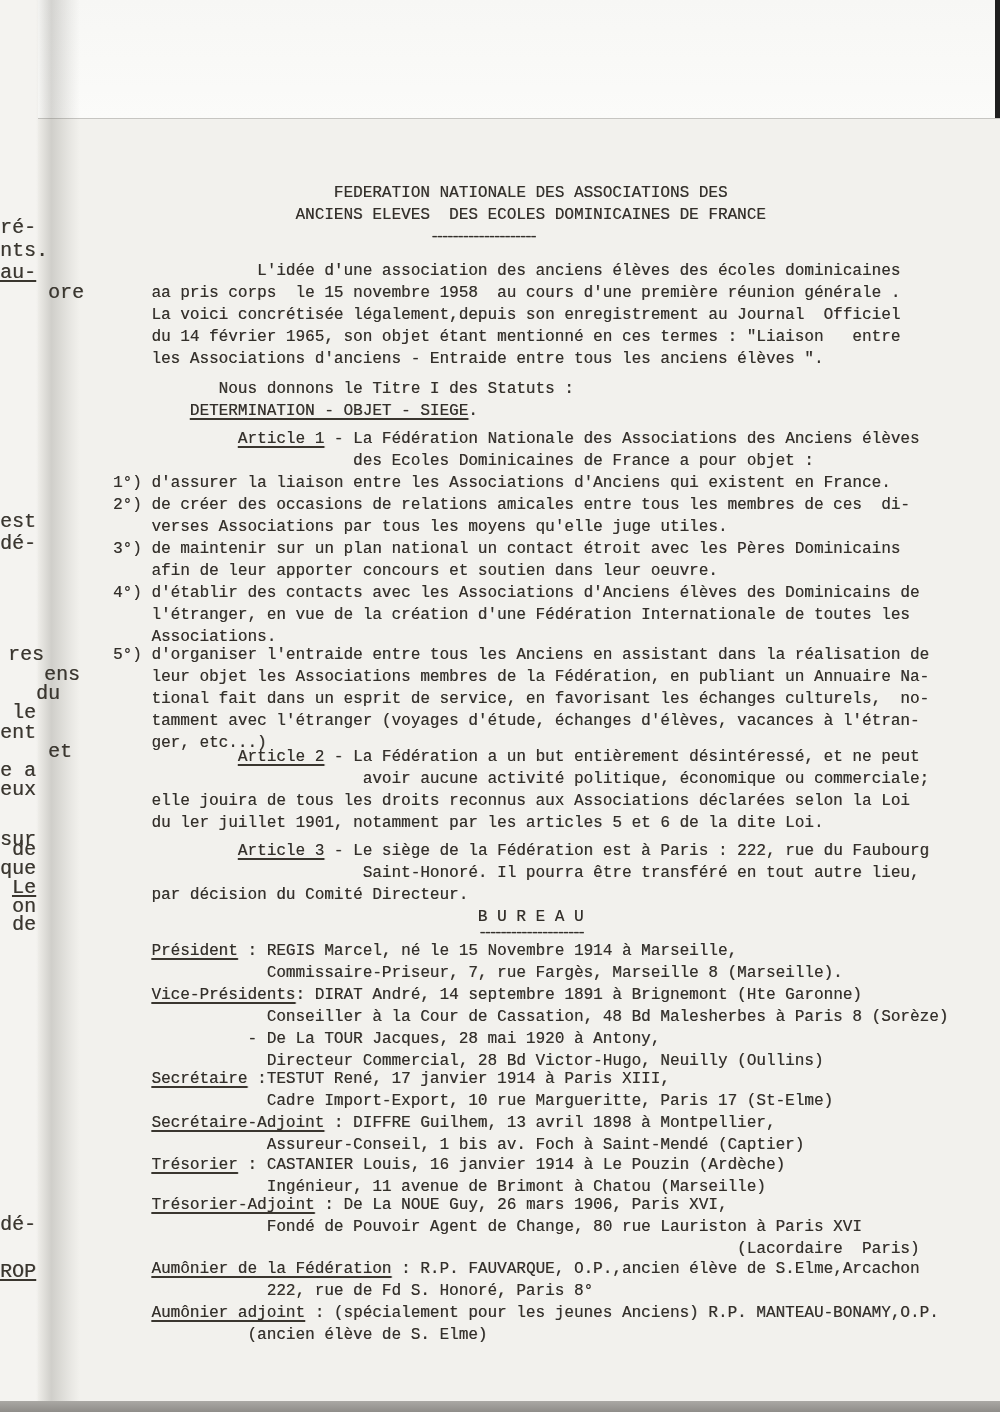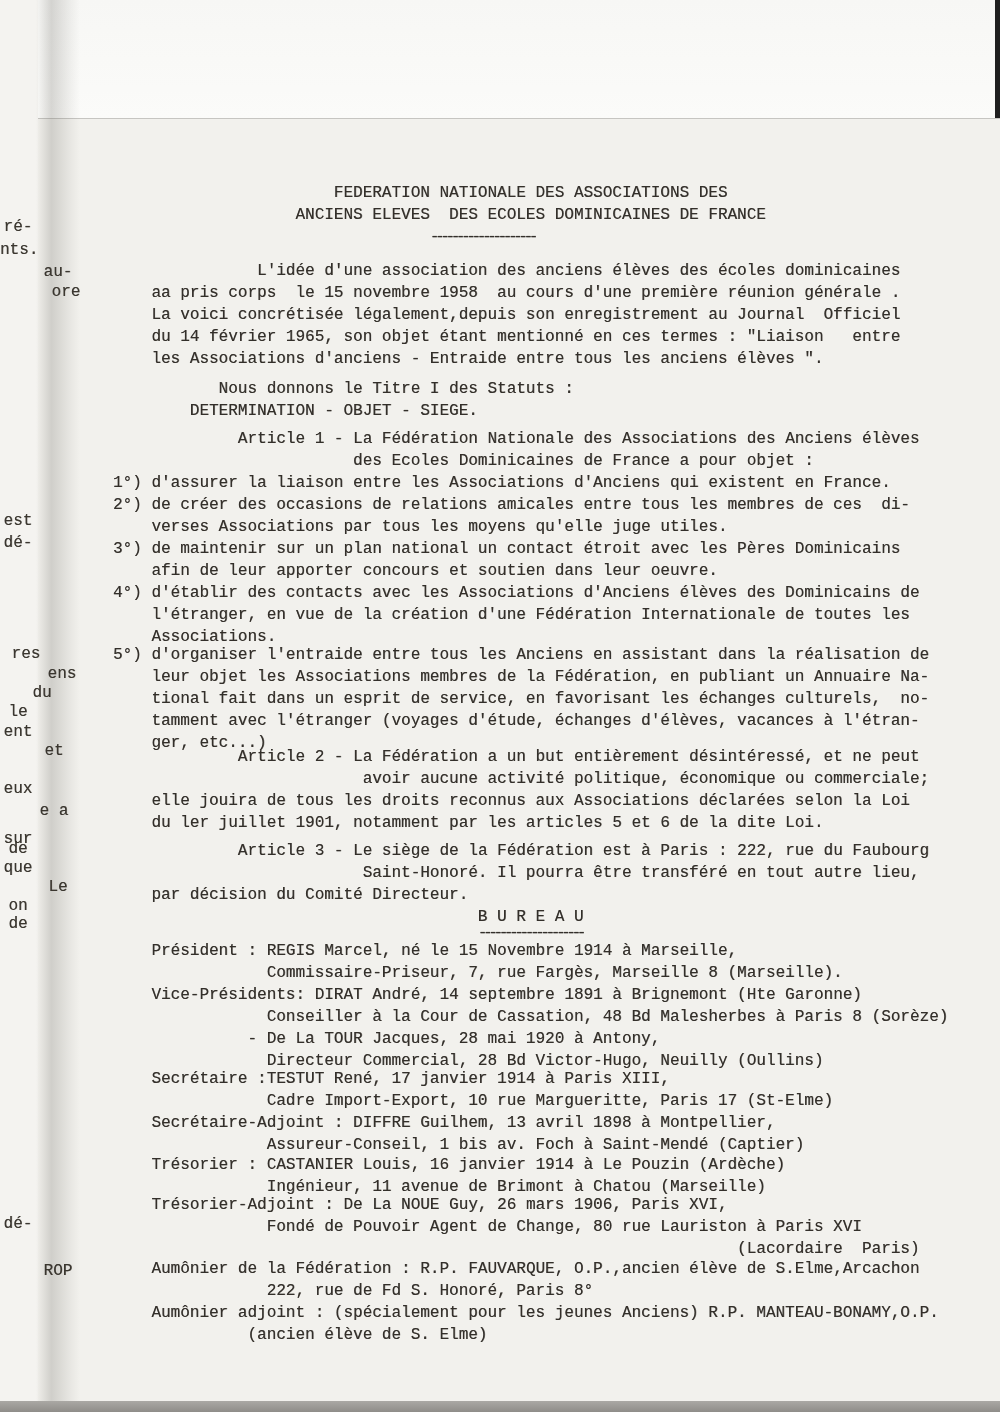--- a/index.html
+++ b/index.html
@@ -28,32 +28,33 @@
     position:absolute; left:0; top:1401px; width:1000px; height:11px;
     background:linear-gradient(to bottom,#aaa8a4,#8f8d89);
   }
   .doc {
     position:absolute; left:113px; top:182px; width:890px;
     font-size:16px; line-height:22px; white-space:pre;
     text-shadow:0.4px 0 0 rgba(51,47,42,0.55);
   }
   .doc .line { min-height:22px; }
   .u {
+    text-decoration:underline;
     text-decoration-thickness:1.6px;
     text-underline-offset:3px;
     text-decoration-color:#3a362f;
   }
   .dashes { letter-spacing:-4.4px; }
   .frags { position:absolute; left:0; top:0; width:38px; height:1412px; }
   .frag {
-    position:absolute; left:0; width:36px; text-align:center;
-    font-size:16px; line-height:19px; white-space:pre;
+    position:absolute; left:0; width:36px; text-align:right;
+    font-size:20px; line-height:19px; white-space:pre;
     text-shadow:0.4px 0 0 rgba(51,47,42,0.55); color:#3a362f;
   }
-  .frag.u { text-decoration-thickness:1.5px; text-underline-offset:2px;padding-left:40px; }
+  .frag.u { text-decoration:underline; text-decoration-thickness:1.5px; text-underline-offset:2px; }
 </style>
 </head>
 <body>
 
 <div class="scan">
   <div class="topband"></div>
   <div class="right-dark-strip"></div>
   <div class="facing-strip"></div>
   <div class="gutter"></div>
   <div class="frags">
@@ -62,21 +63,21 @@
       <div class="frag u" style="top: 263px;">au-</div>
       <div class="frag" style="top: 283px; margin-left: 48px;">ore</div>
       <div class="frag" style="top: 512px;">est</div>
       <div class="frag" style="top: 534px;">dé-</div>
       <div class="frag" style="top: 645px; margin-left: 8px;">res</div>
       <div class="frag" style="top: 665px; margin-left: 44px;">ens</div>
       <div class="frag" style="top: 684px; padding-left: 24px;">du</div>
       <div class="frag" style="top: 703px;">le</div>
       <div class="frag" style="top: 723px;">ent</div>
       <div class="frag" style="top: 742px; padding-left: 36px;">et</div>
-      <div class="frag" style="top: 802px; margin-left: 36px;">e a</div>
+      <div class="frag" style="top: 761px;">e a</div>
       <div class="frag" style="top: 780px;">eux</div>
       <div class="frag" style="top: 799px; margin-top: 31px;">sur</div>
       <div class="frag" style="top: 840px;">de</div>
       <div class="frag" style="top: 859px;">que</div>
       <div class="frag u" style="top: 878px;">Le</div>
       <div class="frag" style="top: 897px;">on</div>
       <div class="frag" style="top: 915px;">de</div>
       <div class="frag" style="top: 1215px;">dé-</div>
       <div class="frag u" style="top: 1262px;">ROP</div>
     </div>

